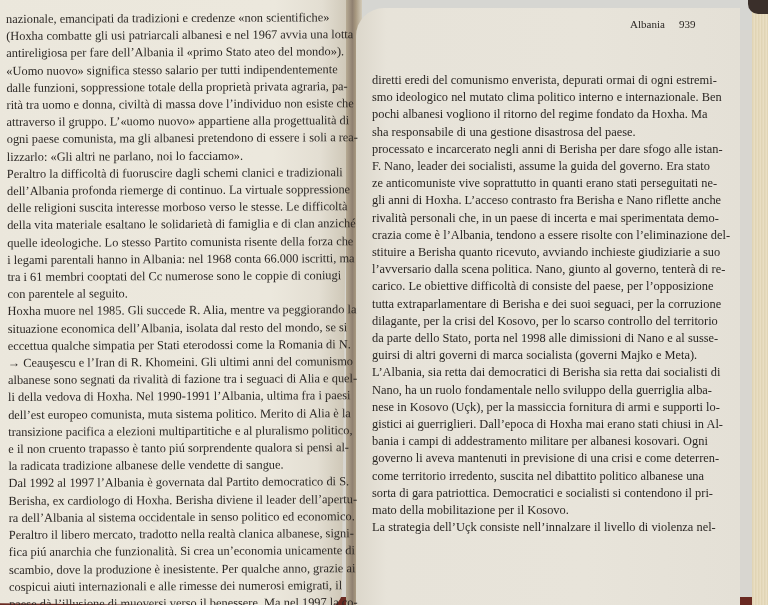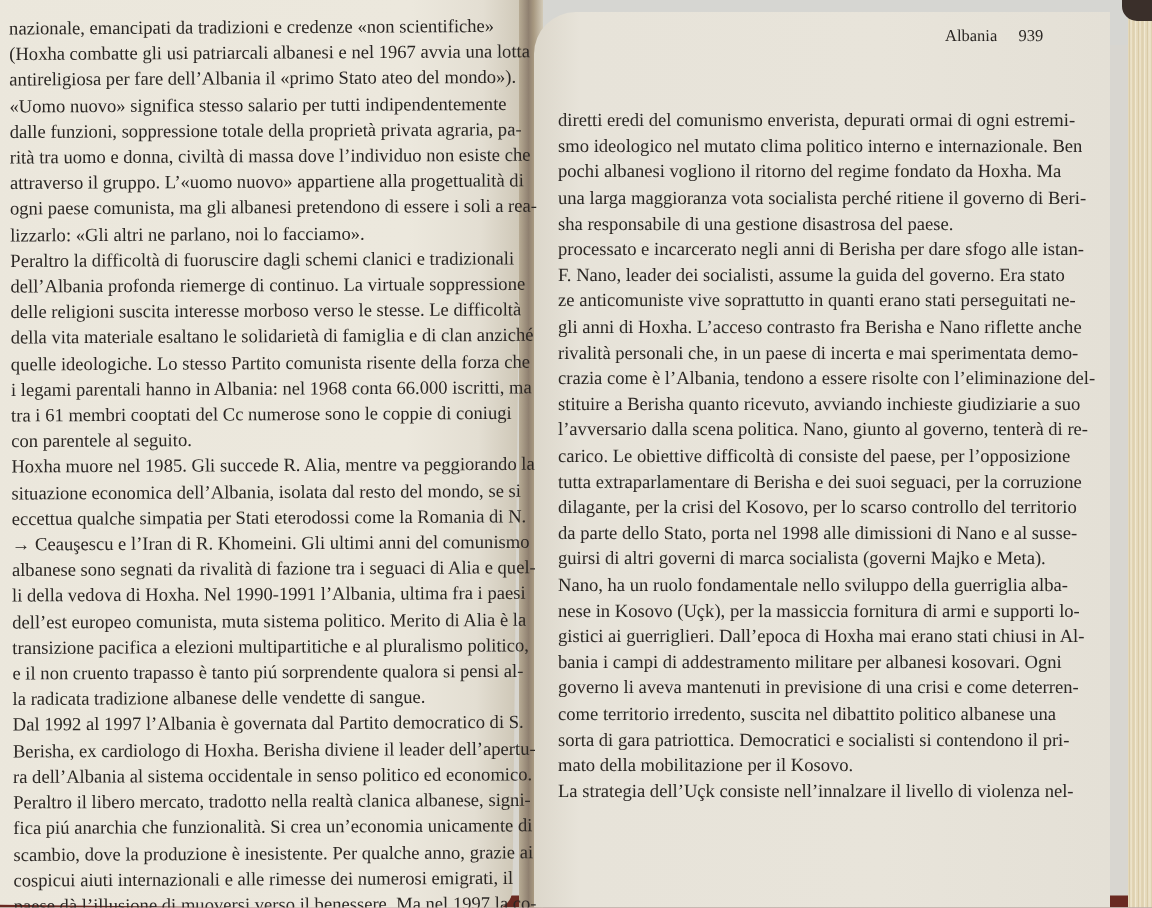--- a/index.html
+++ b/index.html
@@ -90,35 +90,35 @@
   <span class="line">scambio, dove la produzione è inesistente. Per qualche anno, grazie ai</span>
   <span class="line">cospicui aiuti internazionali e alle rimesse dei numerosi emigrati, il</span>
   <span class="line">paese dà l’illusione di muoversi verso il benessere. Ma nel 1997 la co-</span>
 
 </div>
 
 <div class="text-block right-text">
   <span class="line">diretti eredi del comunismo enverista, depurati ormai di ogni estremi-</span>
   <span class="line">smo ideologico nel mutato clima politico interno e internazionale. Ben</span>
   <span class="line">pochi albanesi vogliono il ritorno del regime fondato da Hoxha. Ma</span>
-  <span class="line">una larga maggioranza vota socialista perché ritiene il governo di Beri-</span>
   <span class="line">sha responsabile di una gestione disastrosa del paese.</span>
   <span class="line">processato e incarcerato negli anni di Berisha per dare sfogo alle istan-</span>
   <span class="line">F. Nano, leader dei socialisti, assume la guida del governo. Era stato</span>
   <span class="line">ze anticomuniste vive soprattutto in quanti erano stati perseguitati ne-</span>
   <span class="line">gli anni di Hoxha. L’acceso contrasto fra Berisha e Nano riflette anche</span>
   <span class="line">rivalità personali che, in un paese di incerta e mai sperimentata demo-</span>
   <span class="line">crazia come è l’Albania, tendono a essere risolte con l’eliminazione del-</span>
   <span class="line">stituire a Berisha quanto ricevuto, avviando inchieste giudiziarie a suo</span>
   <span class="line">l’avversario dalla scena politica. Nano, giunto al governo, tenterà di re-</span>
   <span class="line">carico. Le obiettive difficoltà di consiste del paese, per l’opposizione</span>
   <span class="line">tutta extraparlamentare di Berisha e dei suoi seguaci, per la corruzione</span>
   <span class="line">dilagante, per la crisi del Kosovo, per lo scarso controllo del territorio</span>
   <span class="line">da parte dello Stato, porta nel 1998 alle dimissioni di Nano e al susse-</span>
   <span class="line">guirsi di altri governi di marca socialista (governi Majko e Meta).</span>
+  <span class="line">L’Albania, sia retta dai democratici di Berisha sia retta dai socialisti di</span>
   <span class="line">Nano, ha un ruolo fondamentale nello sviluppo della guerriglia alba-</span>
   <span class="line">nese in Kosovo (Uçk), per la massiccia fornitura di armi e supporti lo-</span>
   <span class="line">gistici ai guerriglieri. Dall’epoca di Hoxha mai erano stati chiusi in Al-</span>
   <span class="line">bania i campi di addestramento militare per albanesi kosovari. Ogni</span>
   <span class="line">governo li aveva mantenuti in previsione di una crisi e come deterren-</span>
   <span class="line">come territorio irredento, suscita nel dibattito politico albanese una</span>
   <span class="line">sorta di gara patriottica. Democratici e socialisti si contendono il pri-</span>
   <span class="line">mato della mobilitazione per il Kosovo.</span>
   <span class="line">La strategia dell’Uçk consiste nell’innalzare il livello di violenza nel-</span>
 

